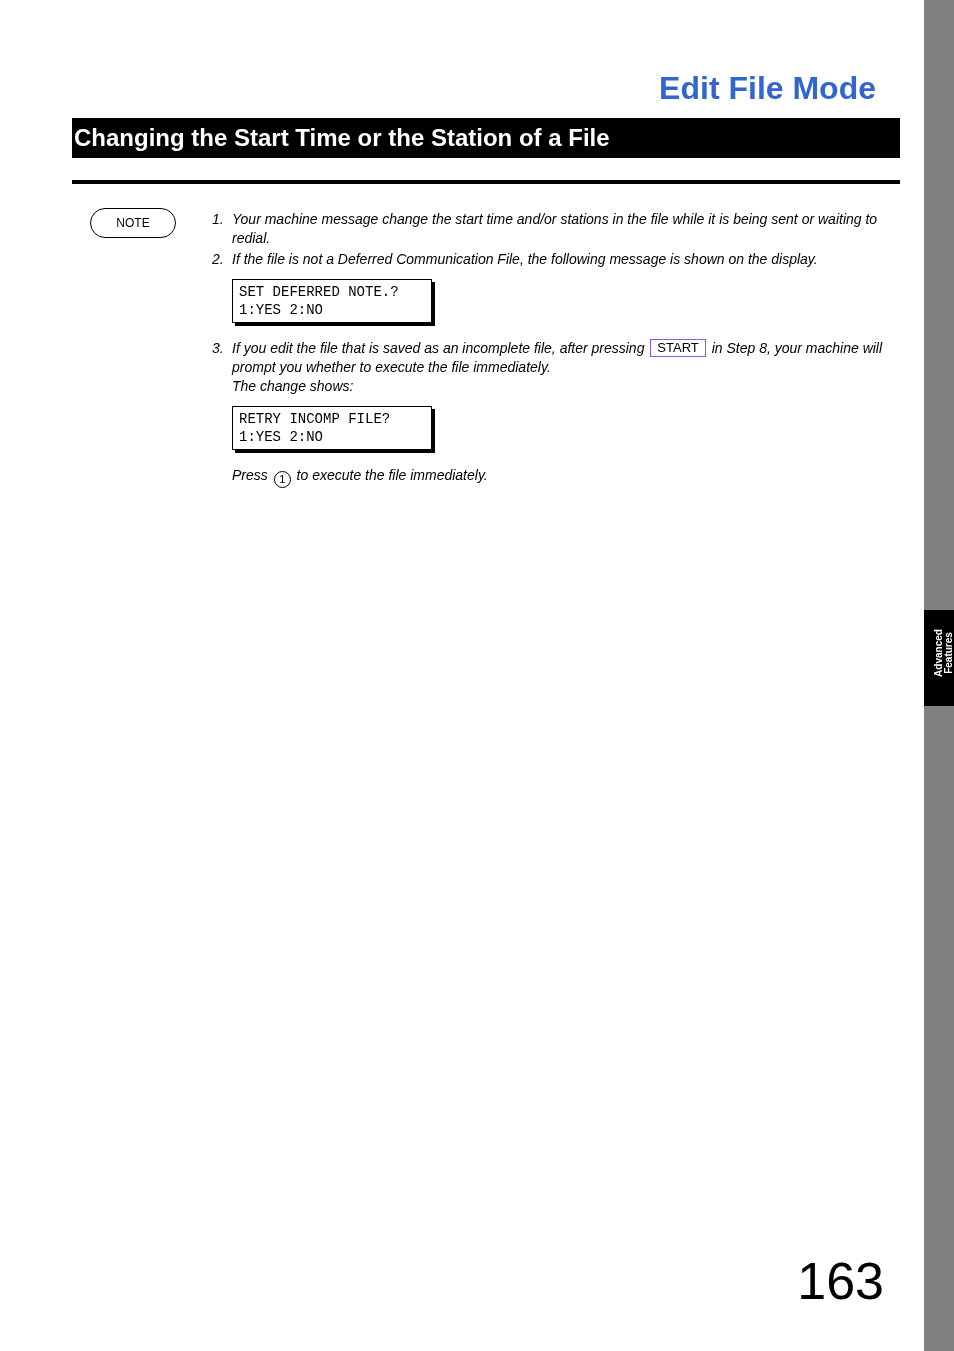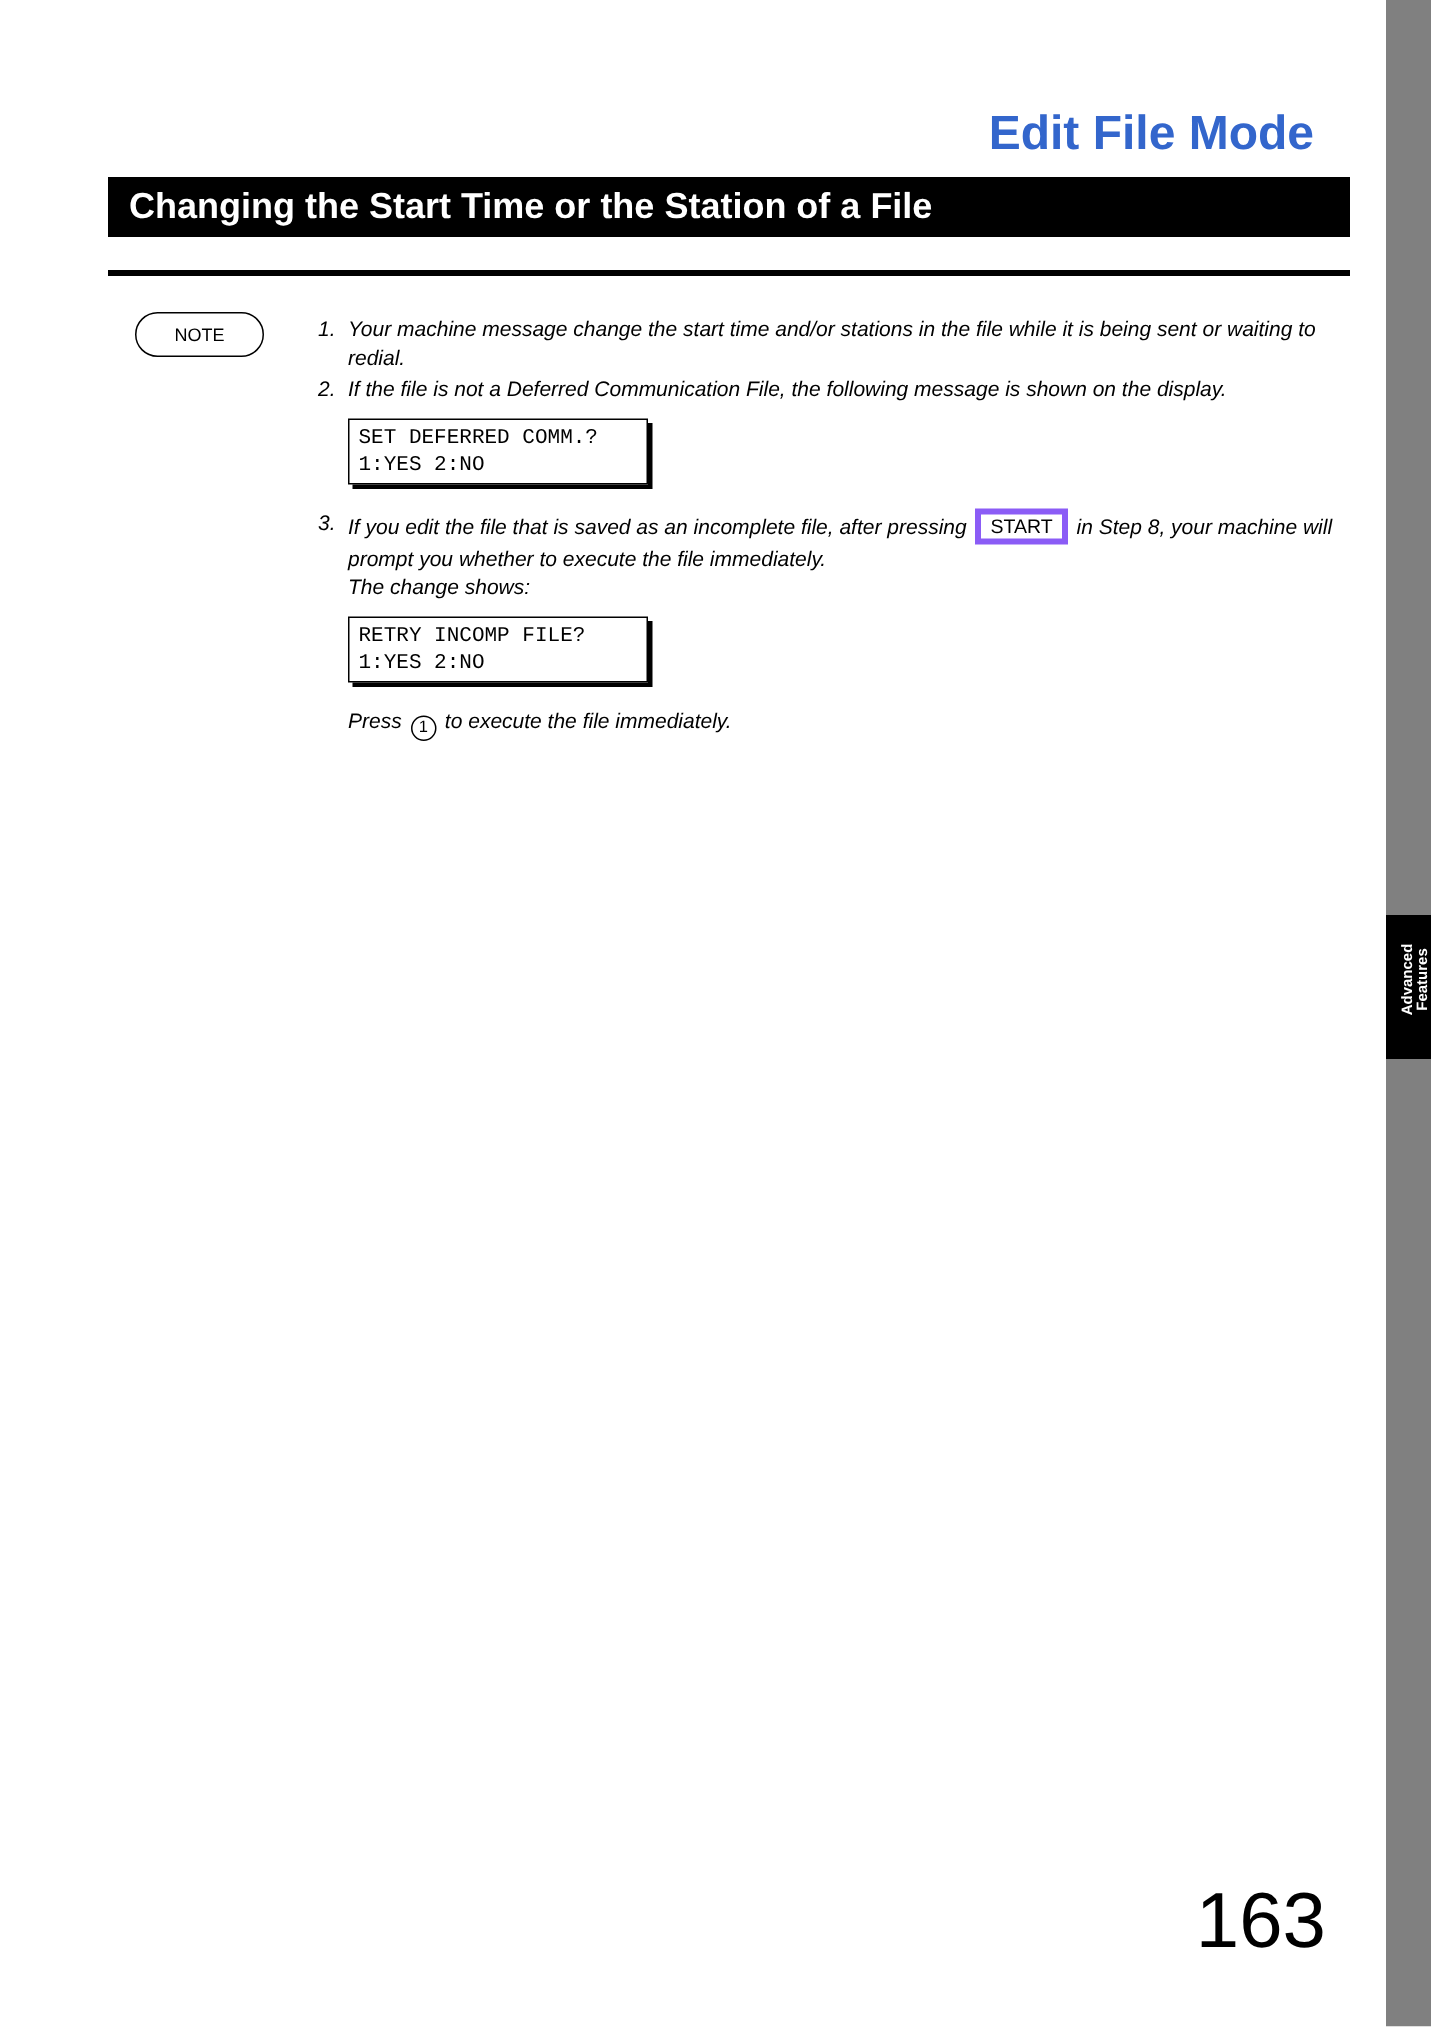--- a/index.html
+++ b/index.html
@@ -29,21 +29,21 @@
   .section-bar {
     position: absolute;
     left: 72px;
     top: 118px;
     width: 828px;
     height: 40px;
     background: #000;
     color: #fff;
     font-size: 24px;
     font-weight: bold;
-    padding-left: 14px;
+    padding-left: 2px;
     line-height: 40px;
   }
   .divider {
     position: absolute;
     left: 72px;
     top: 180px;
     width: 828px;
     height: 4px;
     background: #000;
   }
@@ -103,21 +103,21 @@
     border-radius: 50%;
     font-style: normal;
     font-size: 11px;
     text-align: center;
     line-height: 15px;
     vertical-align: -3px;
     margin: 0 2px;
   }
   .key-box {
     display: inline-block;
-    border: 4px solid #8b5cf6;
+    border: 1px solid #8b5cf6;
     padding: 0 6px;
     font-style: normal;
     font-size: 13px;
     line-height: 16px;
     vertical-align: 1px;
     margin: 0 2px;
   }
   .side-tab {
     position: absolute;
     right: 0;
@@ -168,21 +168,21 @@
       <div class="num">1.</div>
       <div class="txt">Your machine message change the start time and/or stations in the file while it is being sent or waiting to redial.</div>
     </div>
 
     <div class="item">
       <div class="num">2.</div>
       <div class="txt">If the file is not a Deferred Communication File, the following message is shown on the display.</div>
     </div>
 
     <div class="lcd">
-      <div>SET DEFERRED COMM.?</div>
+      <div>SET DEFERRED NOTE.?</div>
       <div>1:YES 2:NO</div>
     </div>
 
 
     <div class="item">
       <div class="num">3.</div>
       <div class="txt">
         <span>If you edit the file that is saved as an incomplete file, after pressing </span><span class="key-box">START</span><span> in Step 8, your machine will prompt you whether to execute the file immediately.</span>
         <div>The change shows:</div>
       </div>

